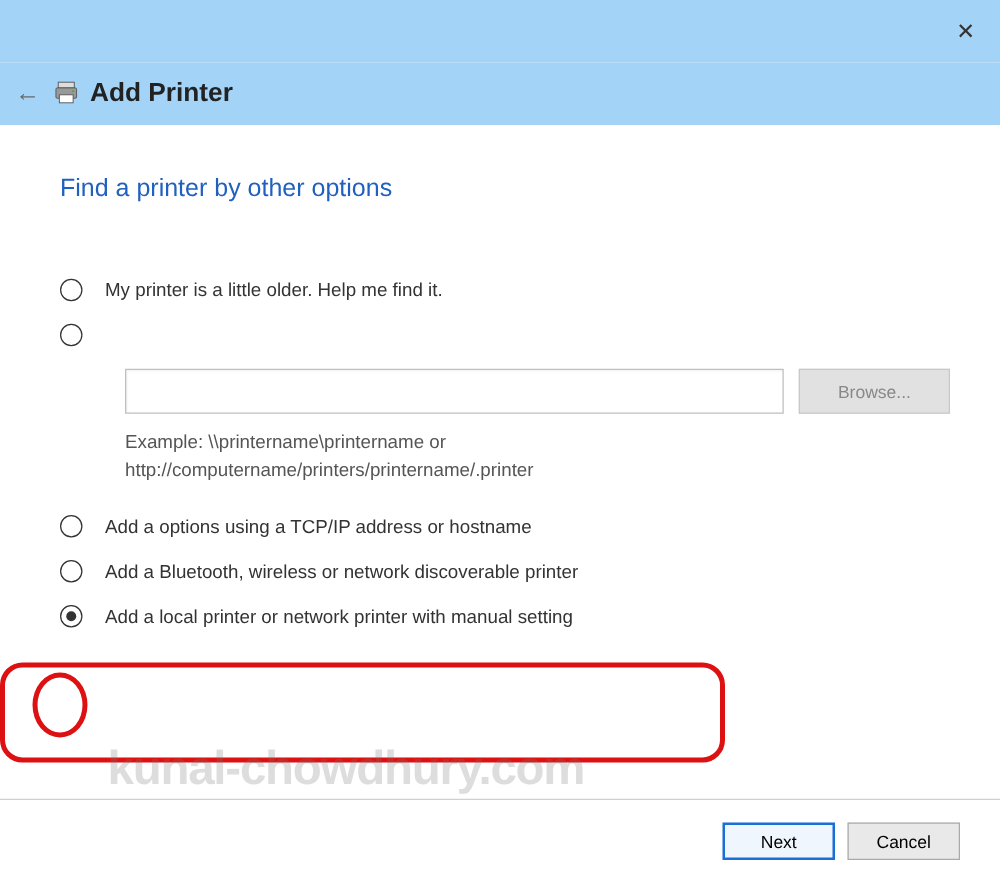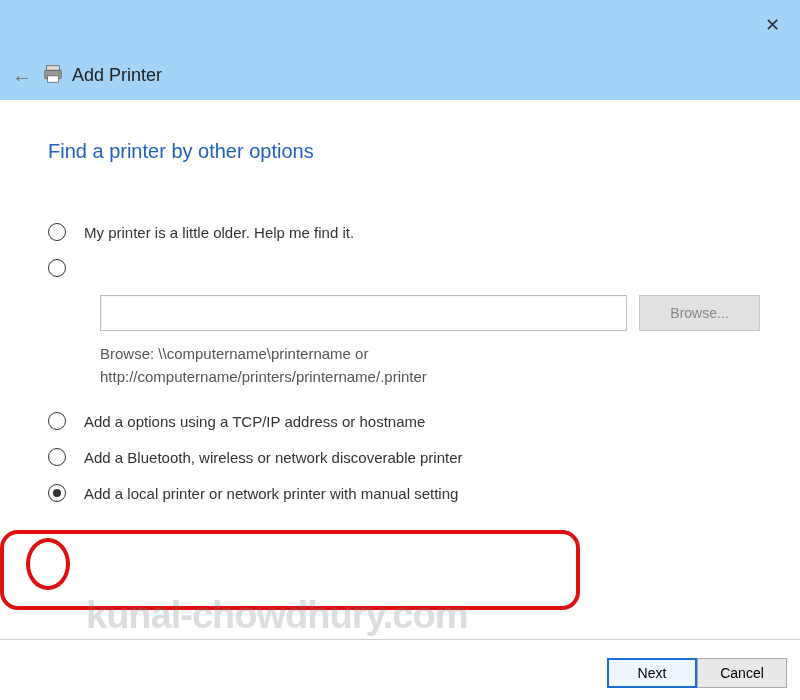--- a/index.html
+++ b/index.html
@@ -41,22 +41,22 @@
       justify-content: center;
       color: #6a6a6a;
       font-size: 20px;
       cursor: pointer;
     }
     .printer-icon svg {
       width: 22px;
       height: 22px;
     }
     .header-title {
-      font-weight: normal;
-      font-size: 18px;
+      font-weight: bold;
+      font-size: 21px;
       color: #222;
     }
     .content {
       padding: 40px 40px 0 48px;
       position: relative;
     }
     .page-heading {
       color: #2060c0;
       font-size: 20px;
       font-weight: 400;
@@ -156,22 +156,23 @@
       position: absolute;
       bottom: 60px;
       left: 0;
       right: 0;
       height: 1px;
       background: #d0d0d0;
     }
     .footer {
       position: absolute;
       bottom: 12px;
-      right: 13px;
-      display: flex;
+      right: 32px;
+      display: flex;
+      gap: 10px;
     }
     .btn {
       width: 90px;
       height: 30px;
       background: #e9e9e9;
       border: 1px solid #aaa;
       font-size: 14px;
       cursor: pointer;
     }
     .btn.primary {
@@ -210,21 +211,21 @@
   <div class="option-row">
     <span class="radio"></span>
   </div>
 
   <div class="shared-block">
     <div class="input-row">
       <input class="text-input" type="text" style="">
       <button class="browse-btn">Browse...</button>
     </div>
     <div class="example-text">
-      <div>Browse: \\computername\printername or</div>
+      <div>Example: \\printername\printername or</div>
       <div>http://computername/printers/printername/.printer</div>
     </div>
   </div>
 
   <div class="option-row">
     <span class="radio"></span>
     <span class="option-label">Add a options using a TCP/IP address or hostname</span>
   </div>
 
   <div class="option-row">

